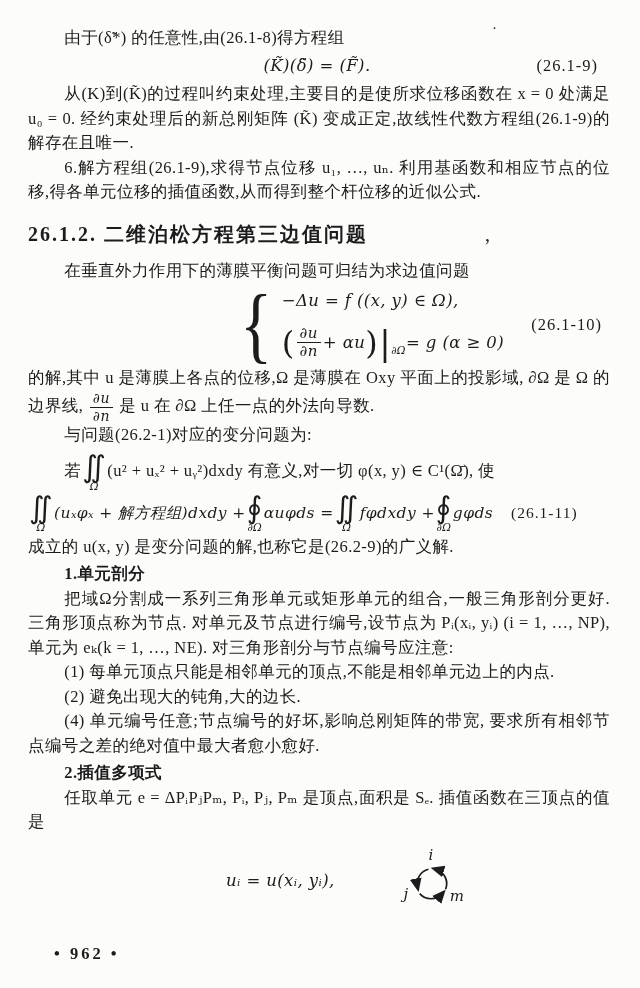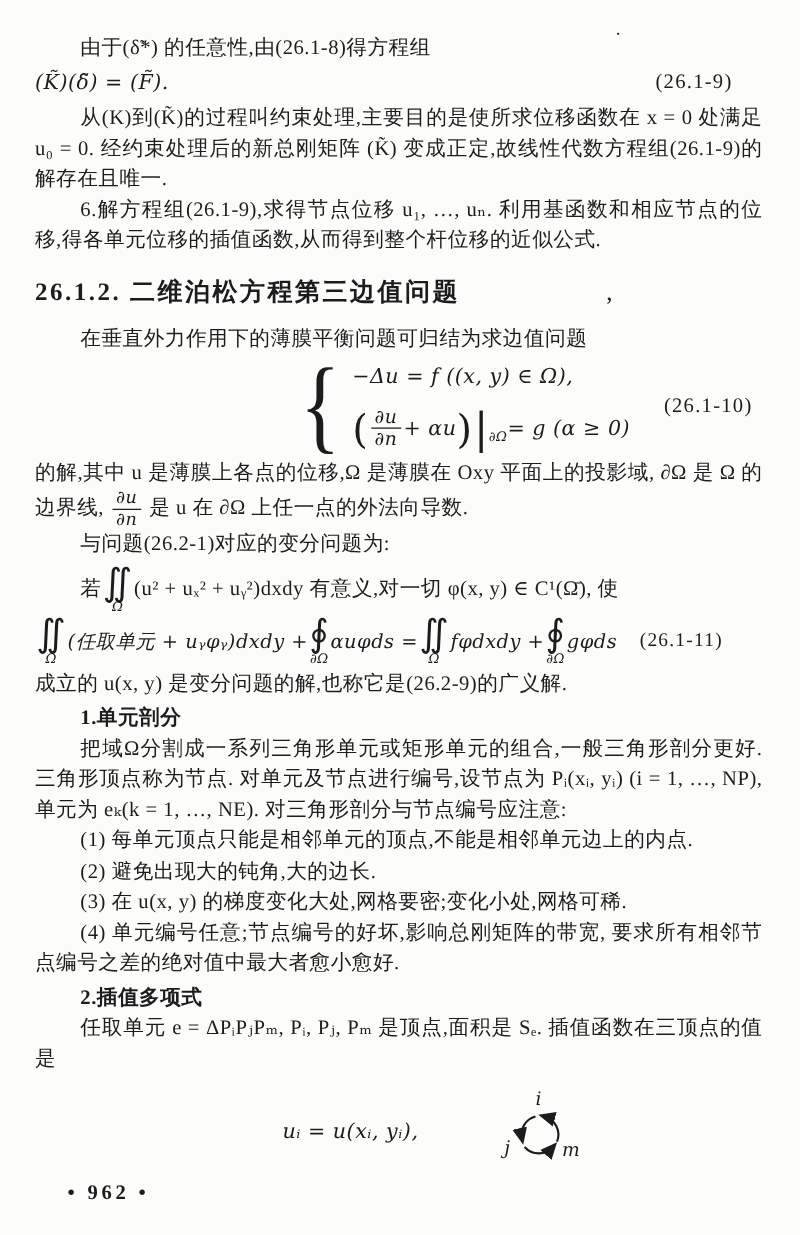--- a/index.html
+++ b/index.html
@@ -13,21 +13,21 @@
     background:#fcfcfa;color:#1c1c1c;
     box-sizing:border-box;
     padding:26px 30px 0 28px;
     font-size:16.5px;line-height:24.5px;
     letter-spacing:0.4px;
   }
   p{margin:0;text-align:justify;}
   .indent{text-indent:2.2em;}
   .bold{font-weight:normal;}
   .math{font-style:italic;font-family:"DejaVu Serif","Liberation Serif",serif;}
-  .eqline{position:relative;display:block;margin:3px 16px 4px 0;}
+  .eqline{position:relative;display:block;text-align:center;margin:3px 4px 4px 0;}
   .eqlabel{position:absolute;right:8px;top:50%;transform:translateY(-50%);font-style:normal;letter-spacing:1px;white-space:nowrap;font-family:Liberation Serif, serif;}
   h2{
     margin:16px 0 12px 0;font-size:20px;line-height:26px;font-weight:bold;
     letter-spacing:2px;display:flex;align-items:flex-end;
   }
   .stray-comma{margin-left:auto;margin-right:118px;font-weight:normal;}
   
   .eq10wrap{position:relative;margin:6px 0 6px 0;}
   .eq10{display:flex;align-items:center;margin-left:208px;}
   .brace{font-size:84px;line-height:0.85;font-weight:300;margin-right:5px;transform:scaleX(0.8);}
@@ -134,21 +134,21 @@
       <span class="s math">Ω</span>
     </span>
     <span> (u² + uₓ² + uᵧ²)dxdy 有意义,对一切 φ(x, y) ∈ C¹(Ω̄), 使</span>
   </div>
 
   <div class="eq11">
     <span class="bigop">
       <span class="g">∬</span>
       <span class="s math">Ω</span>
     </span>
-    <span class="math">(任取单元 + uᵧφᵧ)dxdy + </span>
+    <span class="math">(uₓφₓ + 解方程组)dxdy + </span>
     <span class="bigop">
       <span class="g">∮</span>
       <span class="s math">∂Ω</span>
     </span>
     <span class="math"> αuφds = </span>
     <span class="bigop">
       <span class="g">∬</span>
       <span class="s math">Ω</span>
     </span>
     <span class="math"> fφdxdy + </span>
@@ -170,23 +170,20 @@
 
   <p class="indent">
     <span>把域Ω分割成一系列三角形单元或矩形单元的组合,一般三角形剖分更好. 三角形顶点称为节点.  对单元及节点进行编号,设节点为 Pᵢ(xᵢ, yᵢ) (i = 1, …, NP),单元为 eₖ(k = 1, …, NE). 对三角形剖分与节点编号应注意:</span>
   </p>
 
   <p class="itemline">
     <span>(1) 每单元顶点只能是相邻单元的顶点,不能是相邻单元边上的内点.</span>
   </p>
   <p class="itemline">
     <span>(2) 避免出现大的钝角,大的边长.</span>
-  </p>
-  <p class="itemline">
-    <span>(3) 在 u(x, y) 的梯度变化大处,网格要密;变化小处,网格可稀.</span>
   </p>
   <p class="itemline">
     <span>(4) 单元编号任意;节点编号的好坏,影响总刚矩阵的带宽, 要求所有相邻节点编号之差的绝对值中最大者愈小愈好.</span>
   </p>
 
   <p class="subhead">
     <span>2.插值多项式</span>
   </p>
 
   <p class="indent">

